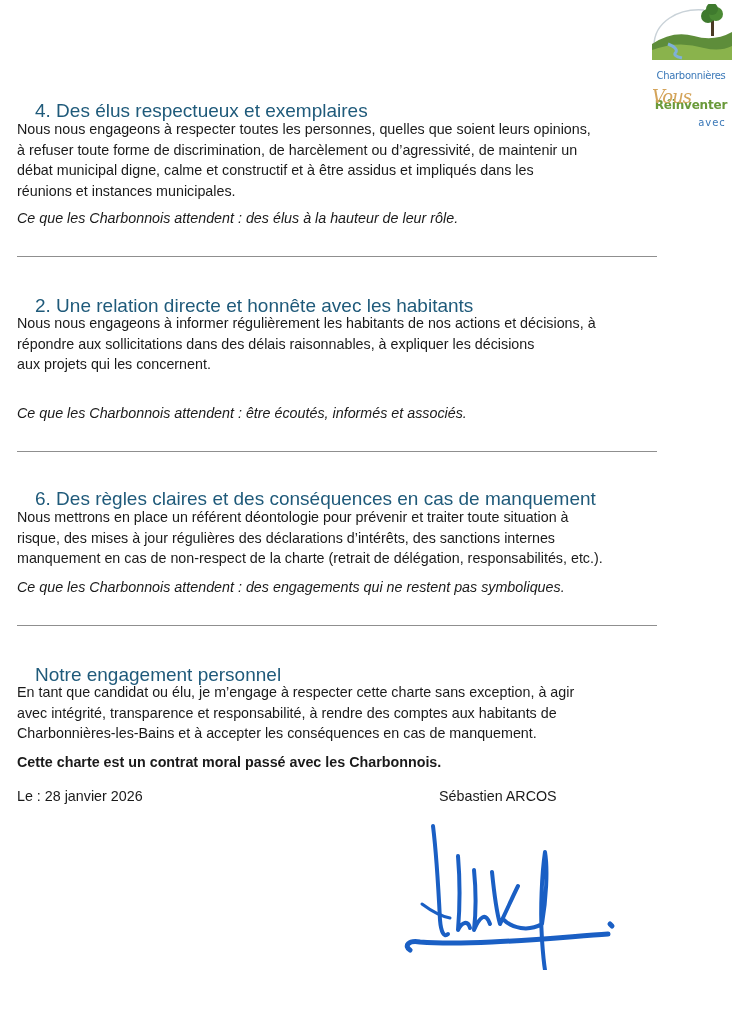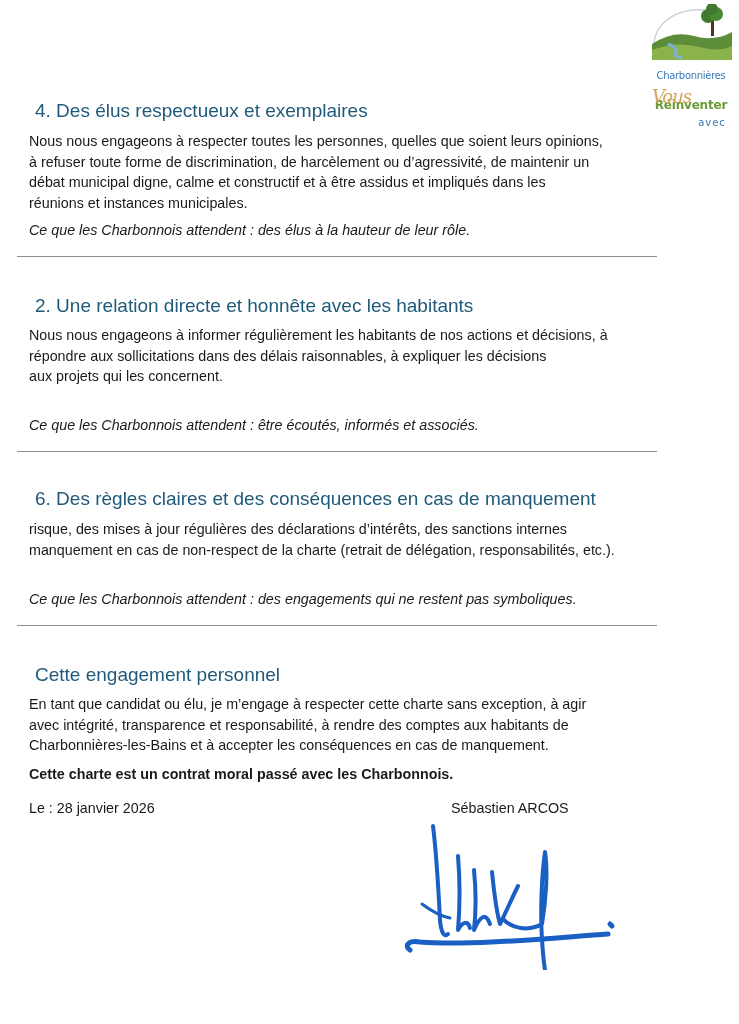--- a/index.html
+++ b/index.html
@@ -15,21 +15,21 @@
       font-family: "DejaVu Sans", sans-serif; font-size: 10px; color: #3a78b8; letter-spacing: -0.3px; }
     .logo-avec { position: absolute; left: 44px; top: 78px; width: 40px; text-align: center;
       font-family: "DejaVu Sans", sans-serif; font-size: 10px; color: #3a78b8; letter-spacing: 1px; margin-top: 35px; }
     .logo-vous { position: absolute; left: 4px; top: 82px; width: 80px; text-align: left;
       font-family: "DejaVu Serif", serif; font-style: italic; font-size: 18px; color: #d4a45a; letter-spacing: -1px; }
     .section-title {
       position: absolute; left: 0; margin: 18px; font-weight: normal;
       font-size: 19px; color: #1f5a7a; white-space: nowrap;
     }
     .para {
-      position: absolute; left: 0; width: 640px; margin: 12px;
+      position: absolute; left: 0; width: 640px; margin: 0;
       font-size: 14.3px; line-height: 20.5px; color: #1a1a1a;
     }
     .quote { font-style: italic; }
     .bold { font-weight: bold; }
     .divider {
       position: absolute; left: 0; width: 640px; height: 0;
       border-top: 1.5px solid #8f8f8f;
     }
     .sig { position: absolute; left: 400px; top: 820px; width: 230px; height: 150px; }
   </style>
@@ -69,27 +69,28 @@
   <div class="para" style="top:313px">
     <div>Nous nous engageons à informer régulièrement les habitants de nos actions et décisions, à</div>
     <div>répondre aux sollicitations dans des délais raisonnables, à expliquer les décisions</div>
     <div>aux projets qui les concernent.</div>
   </div>
   <p class="para quote" style="top:403px">Ce que les Charbonnois attendent : être écoutés, informés et associés.</p>
   <div class="divider" style="top:451px"></div>
 
   <h2 class="section-title" style="top:470px">6. Des règles claires et des conséquences en cas de manquement</h2>
   <div class="para" style="top:507px">
+    <div>Nous mettrons en place un référent déontologie pour prévenir et traiter toute situation à</div>
     <div>risque, des mises à jour régulières des déclarations d’intérêts, des sanctions internes</div>
     <div>manquement en cas de non-respect de la charte (retrait de délégation, responsabilités, etc.).</div>
   </div>
   <p class="para quote" style="top:577px">Ce que les Charbonnois attendent : des engagements qui ne restent pas symboliques.</p>
   <div class="divider" style="top:625px"></div>
 
-  <h2 class="section-title" style="top:646px">Cette engagement personnel</h2>
+  <h2 class="section-title" style="top:646px">Notre engagement personnel</h2>
   <div class="para" style="top:682px">
     <div>En tant que candidat ou élu, je m’engage à respecter cette charte sans exception, à agir</div>
     <div>avec intégrité, transparence et responsabilité, à rendre des comptes aux habitants de</div>
     <div>Charbonnières-les-Bains et à accepter les conséquences en cas de manquement.</div>
   </div>
   <p class="para bold" style="top:752px">Cette charte est un contrat moral passé avec les Charbonnois.</p>
   <p class="para" style="top:786px; width:auto">Le : 28 janvier 2026</p>
   <p class="para" style="top:786px; left:422px; width:auto">Sébastien ARCOS</p>
 </div>
 

